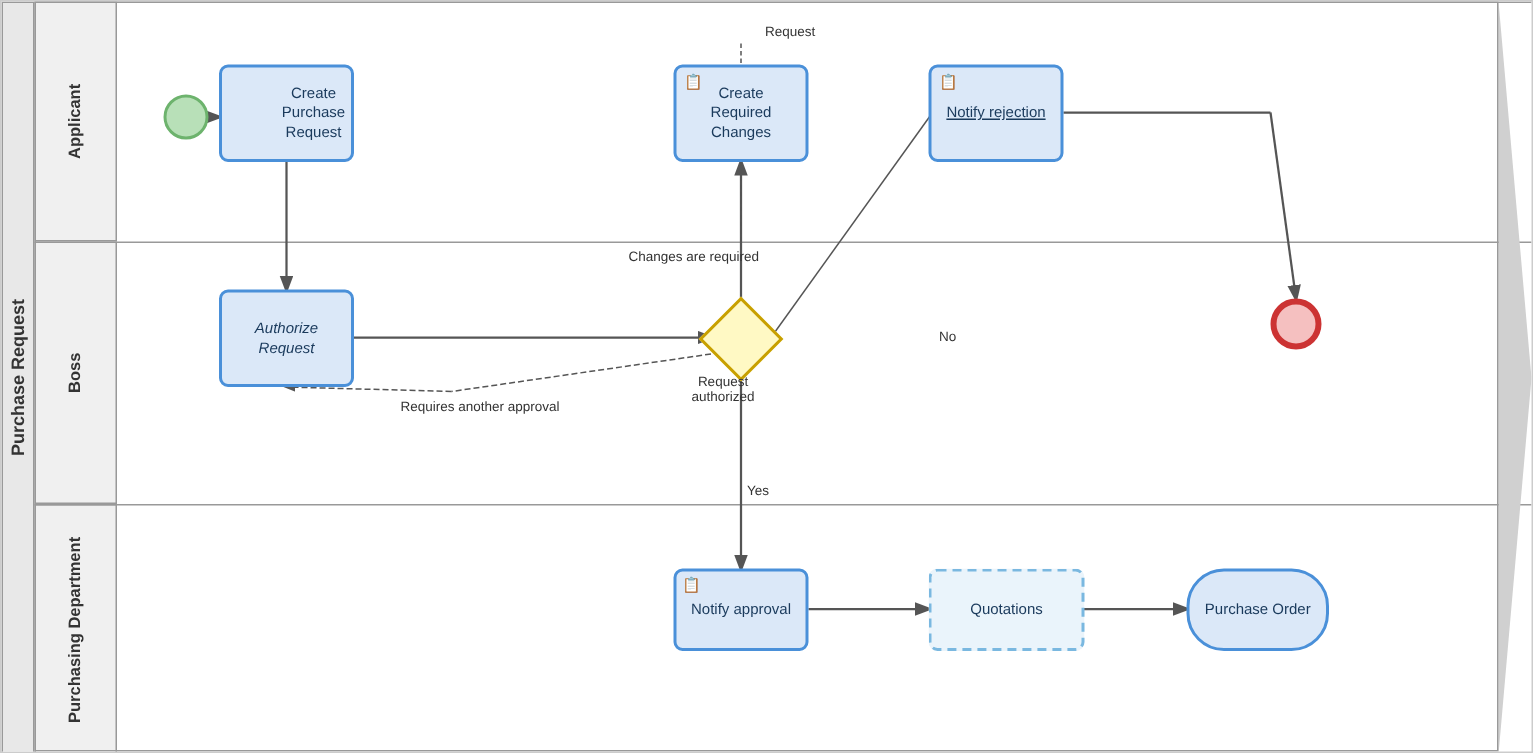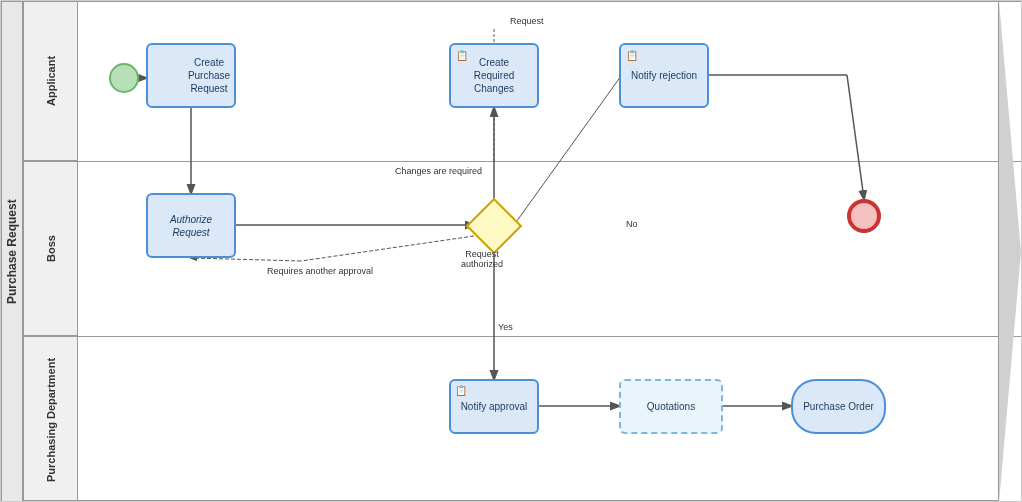--- a/index.html
+++ b/index.html
@@ -206,21 +206,21 @@
 
   <div class="task-box" style="left:448px; top:42px; width:90px; height:65px;">
     <span style="position:absolute;top:4px;left:5px;font-size:10px;">📋</span>
     <span style="white-space:pre-line;">Create
 Required
 Changes</span>
   </div>
 
   <div class="task-box" style="left:618px; top:42px; width:90px; height:65px;">
     <span style="position:absolute;top:4px;left:5px;font-size:10px;">📋</span>
-    <span style="white-space:pre-line;">Notify rejection</span>
+    <span style="white-space:pre-line;text-decoration:underline;">Notify rejection</span>
   </div>
 
   <div class="task-box" style="left:145px; top:192px; width:90px; height:65px;">
     <span style="white-space:pre-line;font-style:italic;">Authorize
 Request</span>
   </div>
 
   <div class="gateway" style="left:473px; top:205px;"></div>
 
   <div class="task-box" style="left:448px; top:378px; width:90px; height:55px;">
@@ -234,21 +234,21 @@
 
   <div class="task-box" style="left:790px; top:378px; width:95px; height:55px;border-radius:25px;">
     <span>Purchase Order</span>
   </div>
 
   <div class="end-event" style="left:846px; top:198px;"></div>
 
   <div class="label-text" style="left:509px; top:15px;">
     <span>Request</span>
   </div>
-  <div class="label-text" style="left:394px; top:165px;">
+  <div class="label-text" style="left:418px; top:165px;">
     <span>Changes are required</span>
   </div>
   <div class="label-text" style="left:625px; top:218px;">
     <span>No</span>
   </div>
   <div class="label-text" style="left:497px; top:305px;margin-top:16px;">
     <span>Yes</span>
   </div>
   <div class="label-text" style="left:460px; top:248px; text-align:center;">
     <span style="white-space:pre-line;">Request

